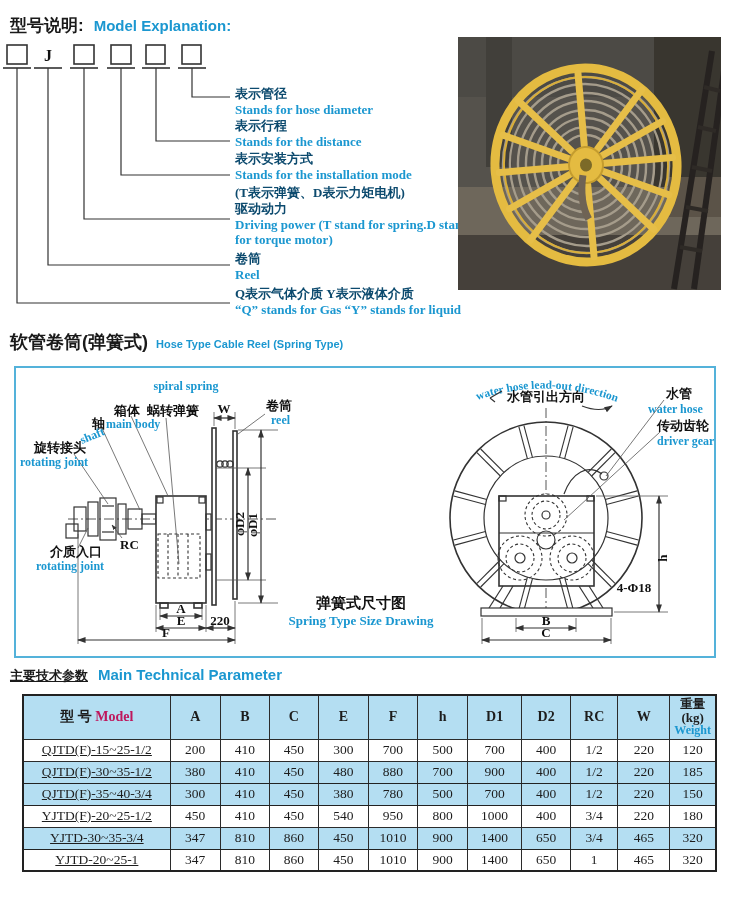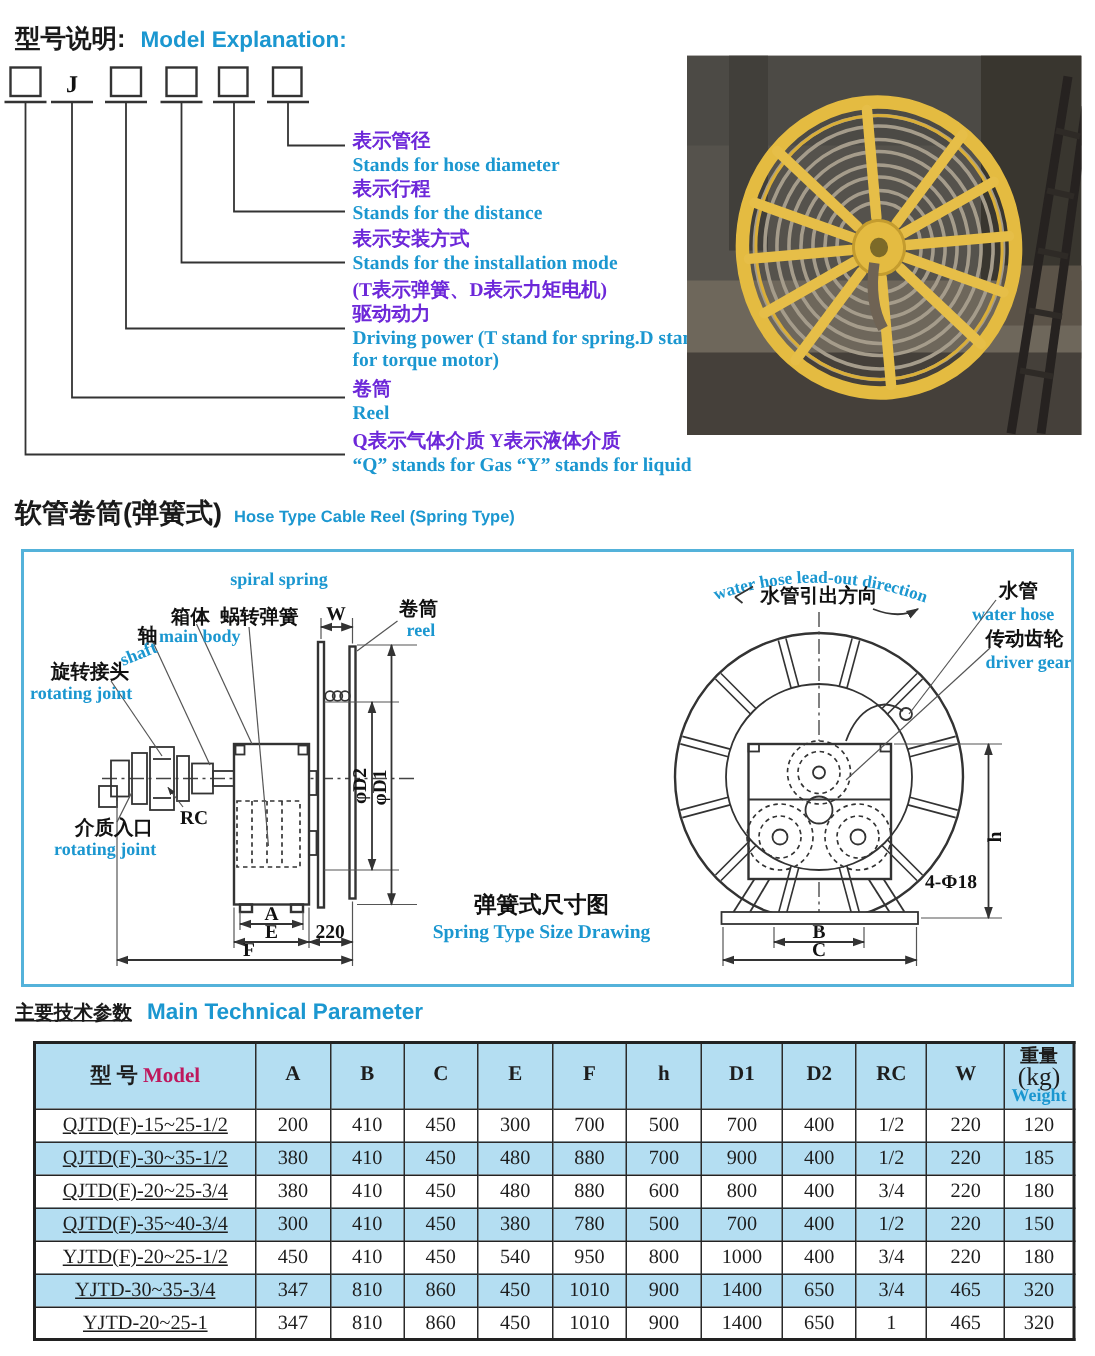--- a/index.html
+++ b/index.html
@@ -14,21 +14,21 @@
   #title1 .h-en { font-size:15px; margin-left:10px; }
   #title2 { left:10px; top:330px; }
   #title2 .h-cn { font-size:18px; }
   #title2 .h-en { font-size:11px; margin-left:8px; }
   #title3 { left:10px; top:666px; }
   #title3 .h-cn { font-size:13px;text-decoration:underline; }
   #title3 .h-en { font-size:15px; margin-left:10px; }
 
   
   .mlabel { position:absolute; left:235px; white-space:nowrap; }
-  .mlabel .cn { font-family:"Liberation Serif", serif; font-weight:700; font-size:13px; color:#6d28d9; line-height:16px; }
+  .mlabel .cn { font-family:"Liberation Serif", serif; font-weight:700; font-size:13px; color:#0c4a6e; line-height:16px; }
   .mlabel .en { font-family:"Liberation Serif", serif; font-weight:700; font-size:13px; color:#1b97d0; line-height:15px; }
 
   #diagram-svg { position:absolute; left:0; top:40px; }
   #photo-svg   { position:absolute; left:458px; top:37px; }
 
   .panel { position:absolute; left:14px; top:366px; width:702px; height:292px; border:2px solid #54b2da; background:#fff; }
 
   
   .ln  { stroke:#333; stroke-width:1.2; fill:none; }
   .ln2 { stroke:#333; stroke-width:1.6; fill:none; }
@@ -43,21 +43,21 @@
   
   .ptable { position:absolute; left:22px; top:694px; border-collapse:collapse; table-layout:fixed; width:695px;
             font-family:"Liberation Serif", serif; color:#1d1d1d; }
   .ptable td, .ptable th { border:1px solid #2b2b2b; text-align:center; vertical-align:middle; font-size:13.5px; }
   .ptable th { background:#b4def2; font-weight:700; height:44px; font-size:14px; }
   .ptable td { height:22px; }
   .ptable tr.blue td { background:#b4def2; border-top:1.8px solid #222; border-bottom:1.8px solid #222; }
   .ptable { border:2px solid #222; }
   .th-blue { color:#be185d; }
   .wcell div { line-height:13px; font-size:12.5px; }
-  .wcell .wk { font-size:17px; font-weight:400; }
+  .wcell .wk { font-size:13px; font-weight:700; }
   .wcell .we { color:#1b97d0; font-size:12px; }
   .modelcell { font-size:13px;text-decoration:underline; }
 </style>
 </head>
 <body>
 
 <div class="page">
 
   <div class="h-row" id="title1">
     <span class="h-cn">型号说明:</span><span class="h-en">Model Explanation:</span>
@@ -430,34 +430,20 @@
         <td>450</td>
         <td>480</td>
         <td>880</td>
         <td>700</td>
         <td>900</td>
         <td>400</td>
         <td>1/2</td>
         <td>220</td>
         <td>185</td>
       </tr>
-      <tr>
-        <td class="modelcell">QJTD(F)-20~25-3/4</td>
-        <td>380</td>
-        <td>410</td>
-        <td>450</td>
-        <td>480</td>
-        <td>880</td>
-        <td>600</td>
-        <td>800</td>
-        <td>400</td>
-        <td>3/4</td>
-        <td>220</td>
-        <td>180</td>
-      </tr>
       <tr class="blue">
         <td class="modelcell">QJTD(F)-35~40-3/4</td>
         <td>300</td>
         <td>410</td>
         <td>450</td>
         <td>380</td>
         <td>780</td>
         <td>500</td>
         <td>700</td>
         <td>400</td>

